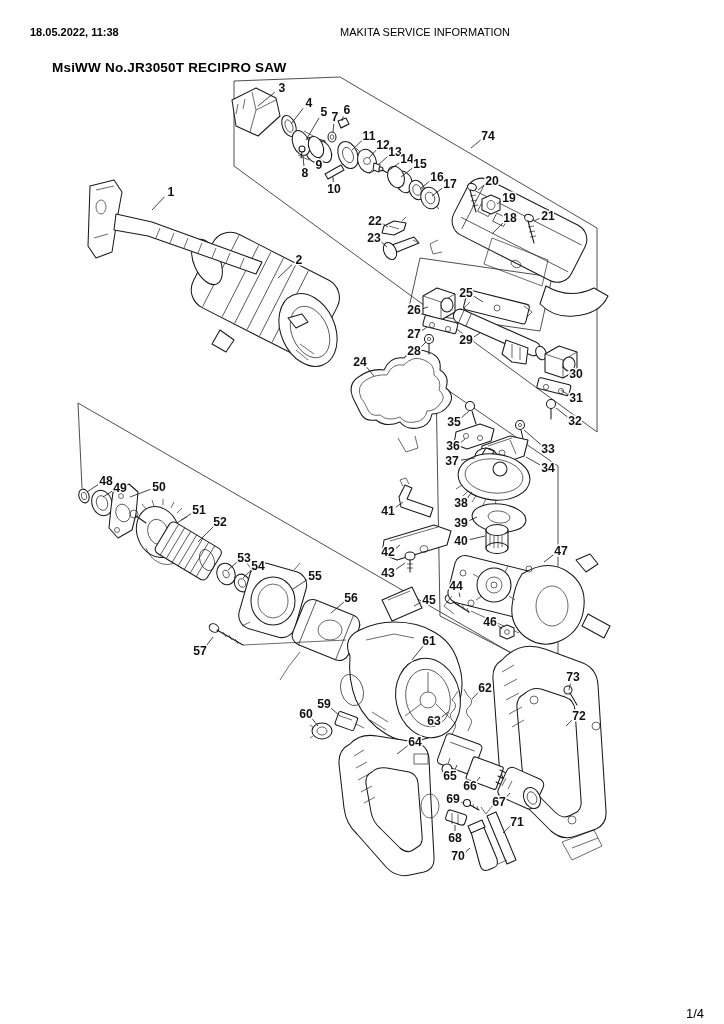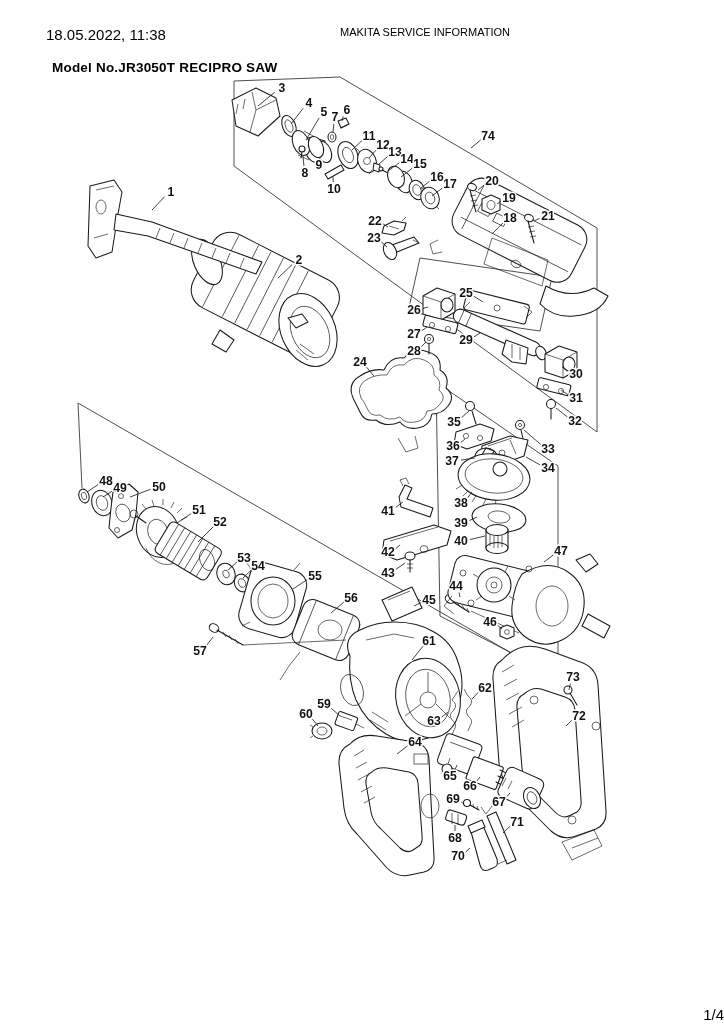--- a/index.html
+++ b/index.html
@@ -1,38 +1,38 @@
 <!DOCTYPE html>
 <html><head>
 <meta charset="utf-8">
 <style>
   html,body{margin:0;padding:0;background:#e8e8e8;}
   .page{position:relative;width:724px;height:1024px;background:#fff;overflow:hidden;
         font-family:"Liberation Sans",sans-serif;color:#000;}
-  .hdr-left{position:absolute;left:46px;top:26px;font-size:15px;}
+  .hdr-left{position:absolute;left:30px;top:26px;font-size:11px;font-weight:bold;}
   .hdr-center{position:absolute;left:0;top:26px;width:850px;text-align:center;font-size:11px;}
   .doc-title{position:absolute;left:52px;top:60px;font-size:13.5px;font-weight:bold;letter-spacing:.2px;}
   .ftr-url{position:absolute;left:33px;top:1006px;font-size:10.5px;}
-  .ftr-page{position:absolute;right:0;top:1006px;font-size:15px;}
+  .ftr-page{position:absolute;right:20px;top:1006px;font-size:13px;}
   svg.diagram{position:absolute;left:0;top:0;}
   .p{stroke:#1a1a1a;fill:#fff;stroke-width:1.05;stroke-linejoin:round;stroke-linecap:round;}
   .thin{stroke:#1a1a1a;fill:none;stroke-width:.65;}
   .ln{stroke:#1a1a1a;fill:none;stroke-width:1.05;stroke-linecap:round;}
   .bd{stroke:#3a3a3a;fill:none;stroke-width:.9;stroke-linejoin:miter;}
   #labels line{stroke:#222;stroke-width:.85;}
   #labels text{font:600 12.2px "Liberation Sans",sans-serif;fill:#111;text-anchor:middle;
                paint-order:stroke;stroke:#fff;stroke-width:3px;stroke-linejoin:round;}
 </style>
 </head>
 <body>
 
 <div class="page">
   <div class="hdr-left">18.05.2022, 11:38</div>
   <div class="hdr-center">MAKITA SERVICE INFORMATION</div>
-  <div class="doc-title">Model No.JR3050T RECIPRO SAW</div>
+  <div class="doc-title">MsiWW No.JR3050T RECIPRO SAW</div>
 
   <svg class="diagram" width="724" height="1024" viewBox="0 0 724 1024">
 
     <g>
       <path class="bd" d="M234,166 L234,81 L340,77 L597,228 L597,432 Z"></path>
       <path class="bd" d="M420,258 L552,277 L540,331 L408,312 Z"></path>
       <path class="bd" d="M436,382 L558,466 L558,677 L440,616 Z"></path>
       <path class="bd" d="M82,488 L78,403 L565,684 L565,697"></path>
     </g>
 

